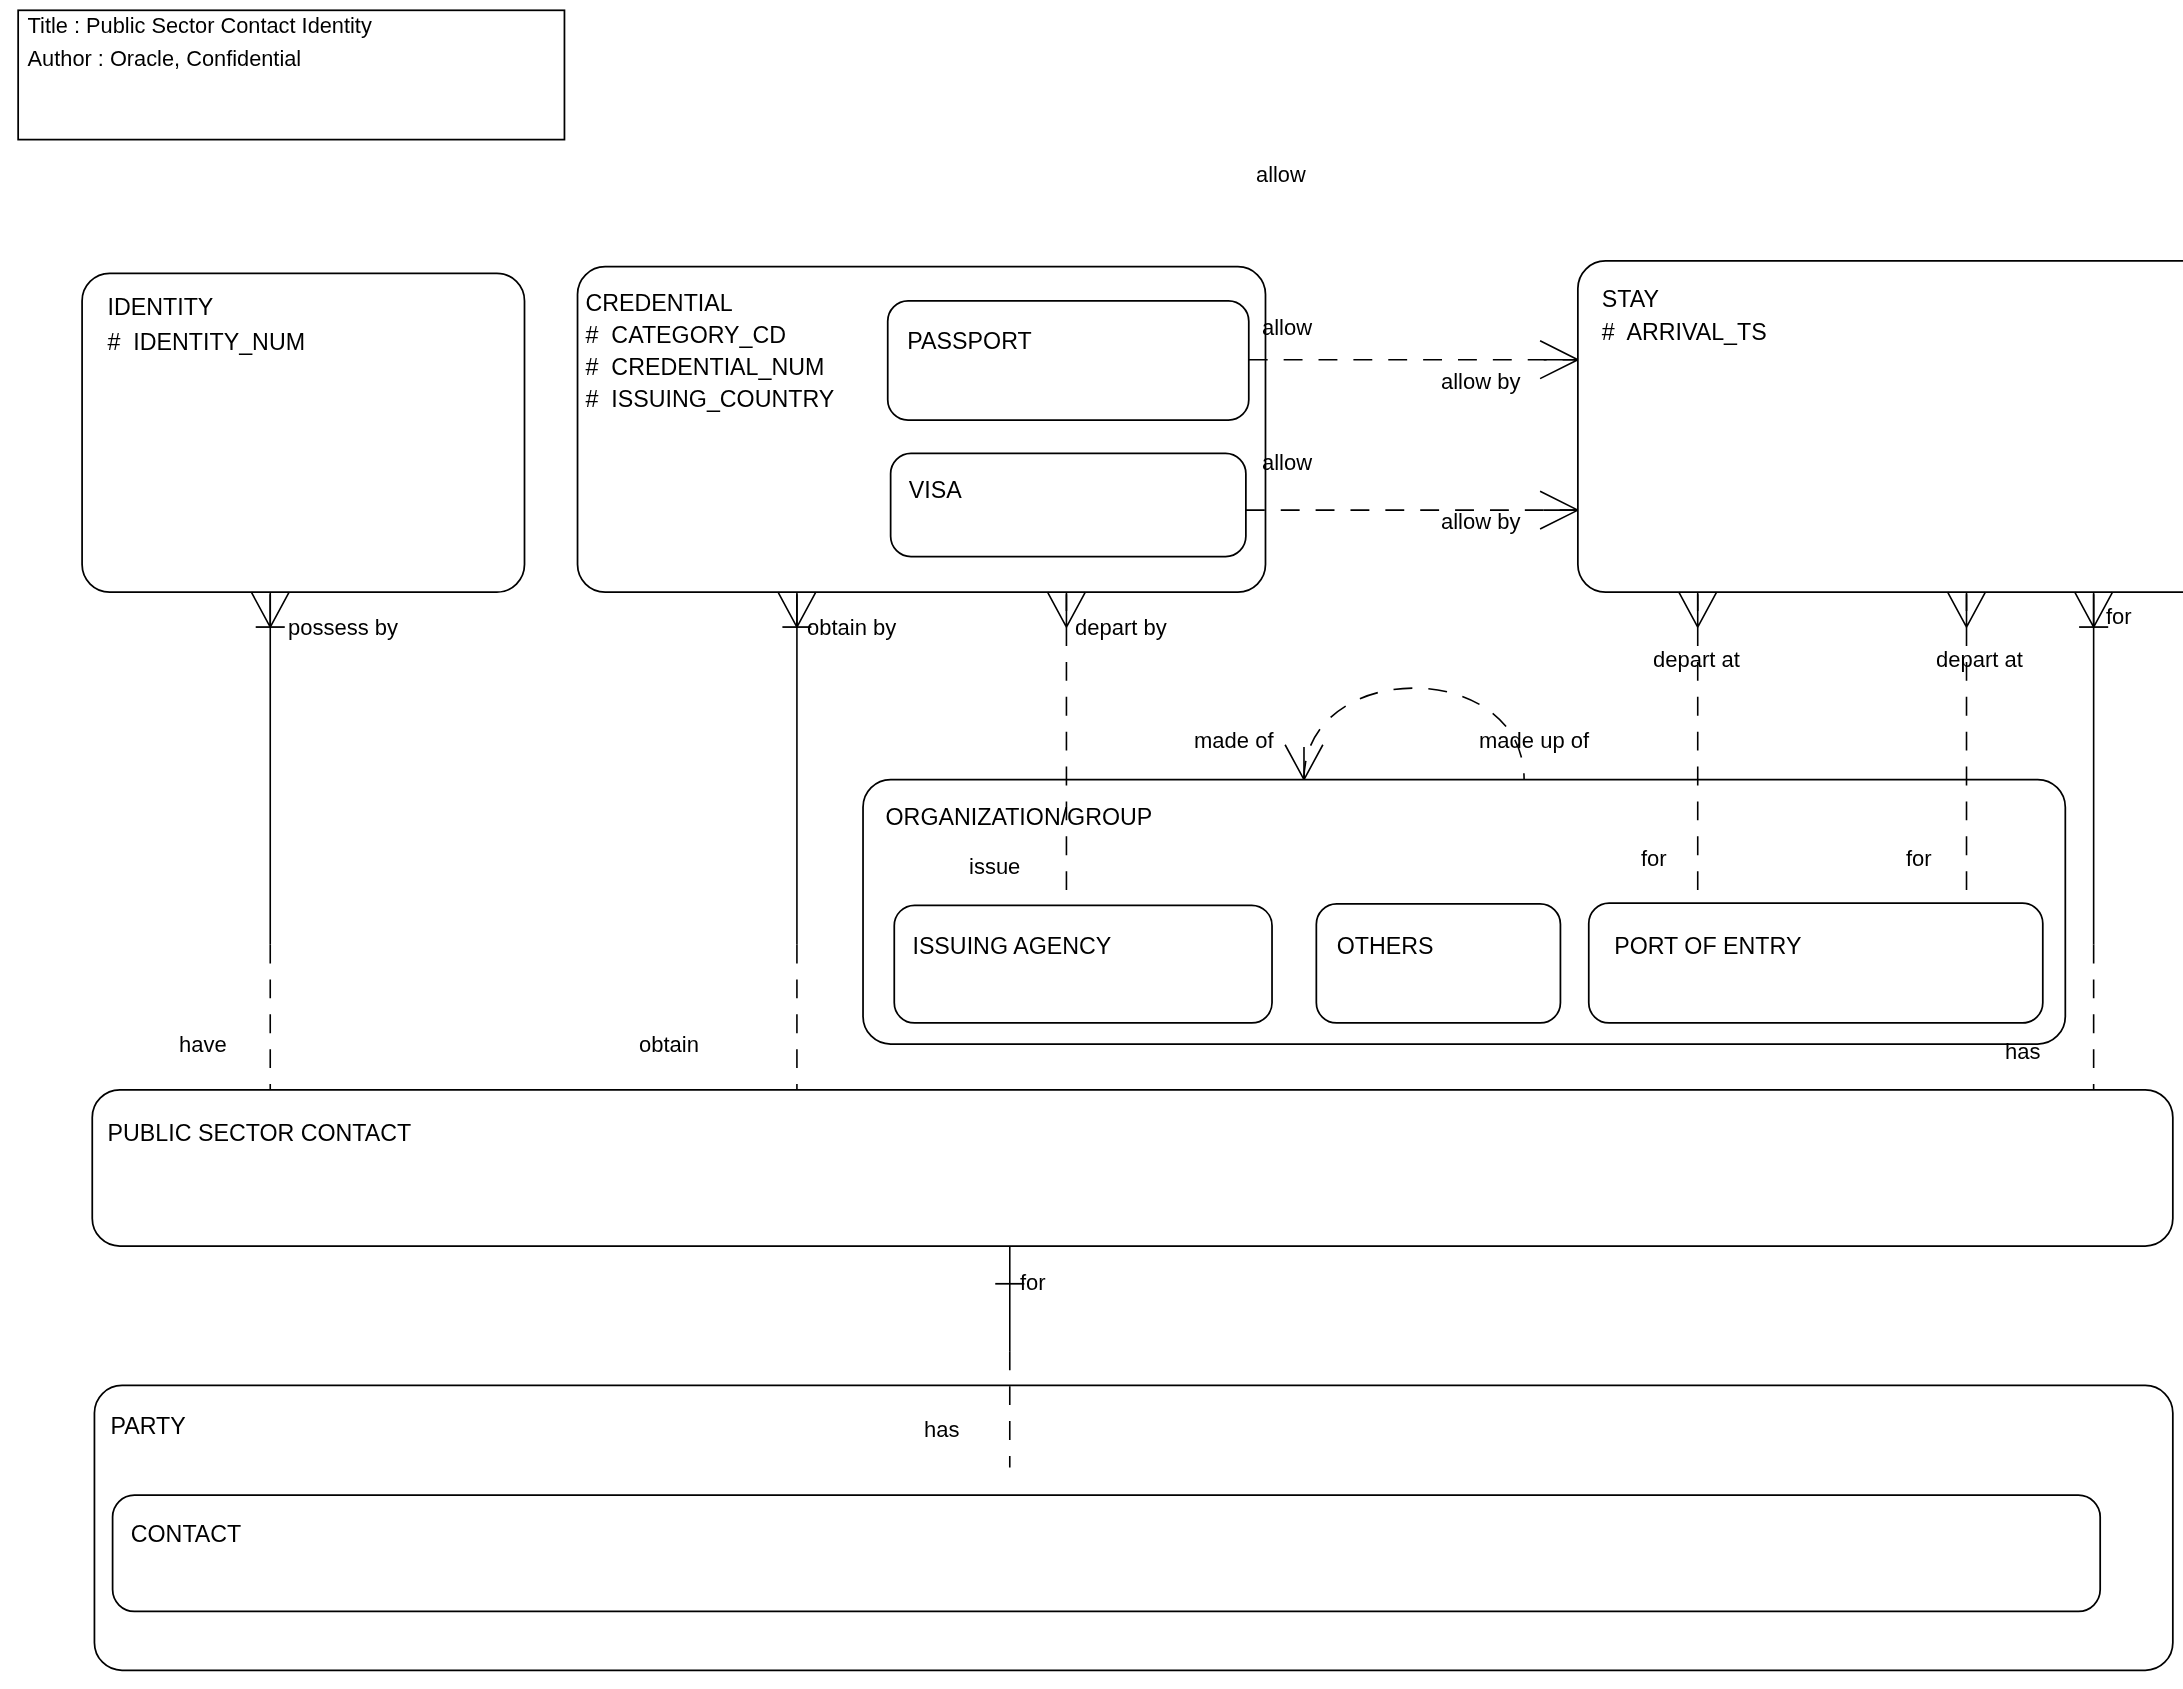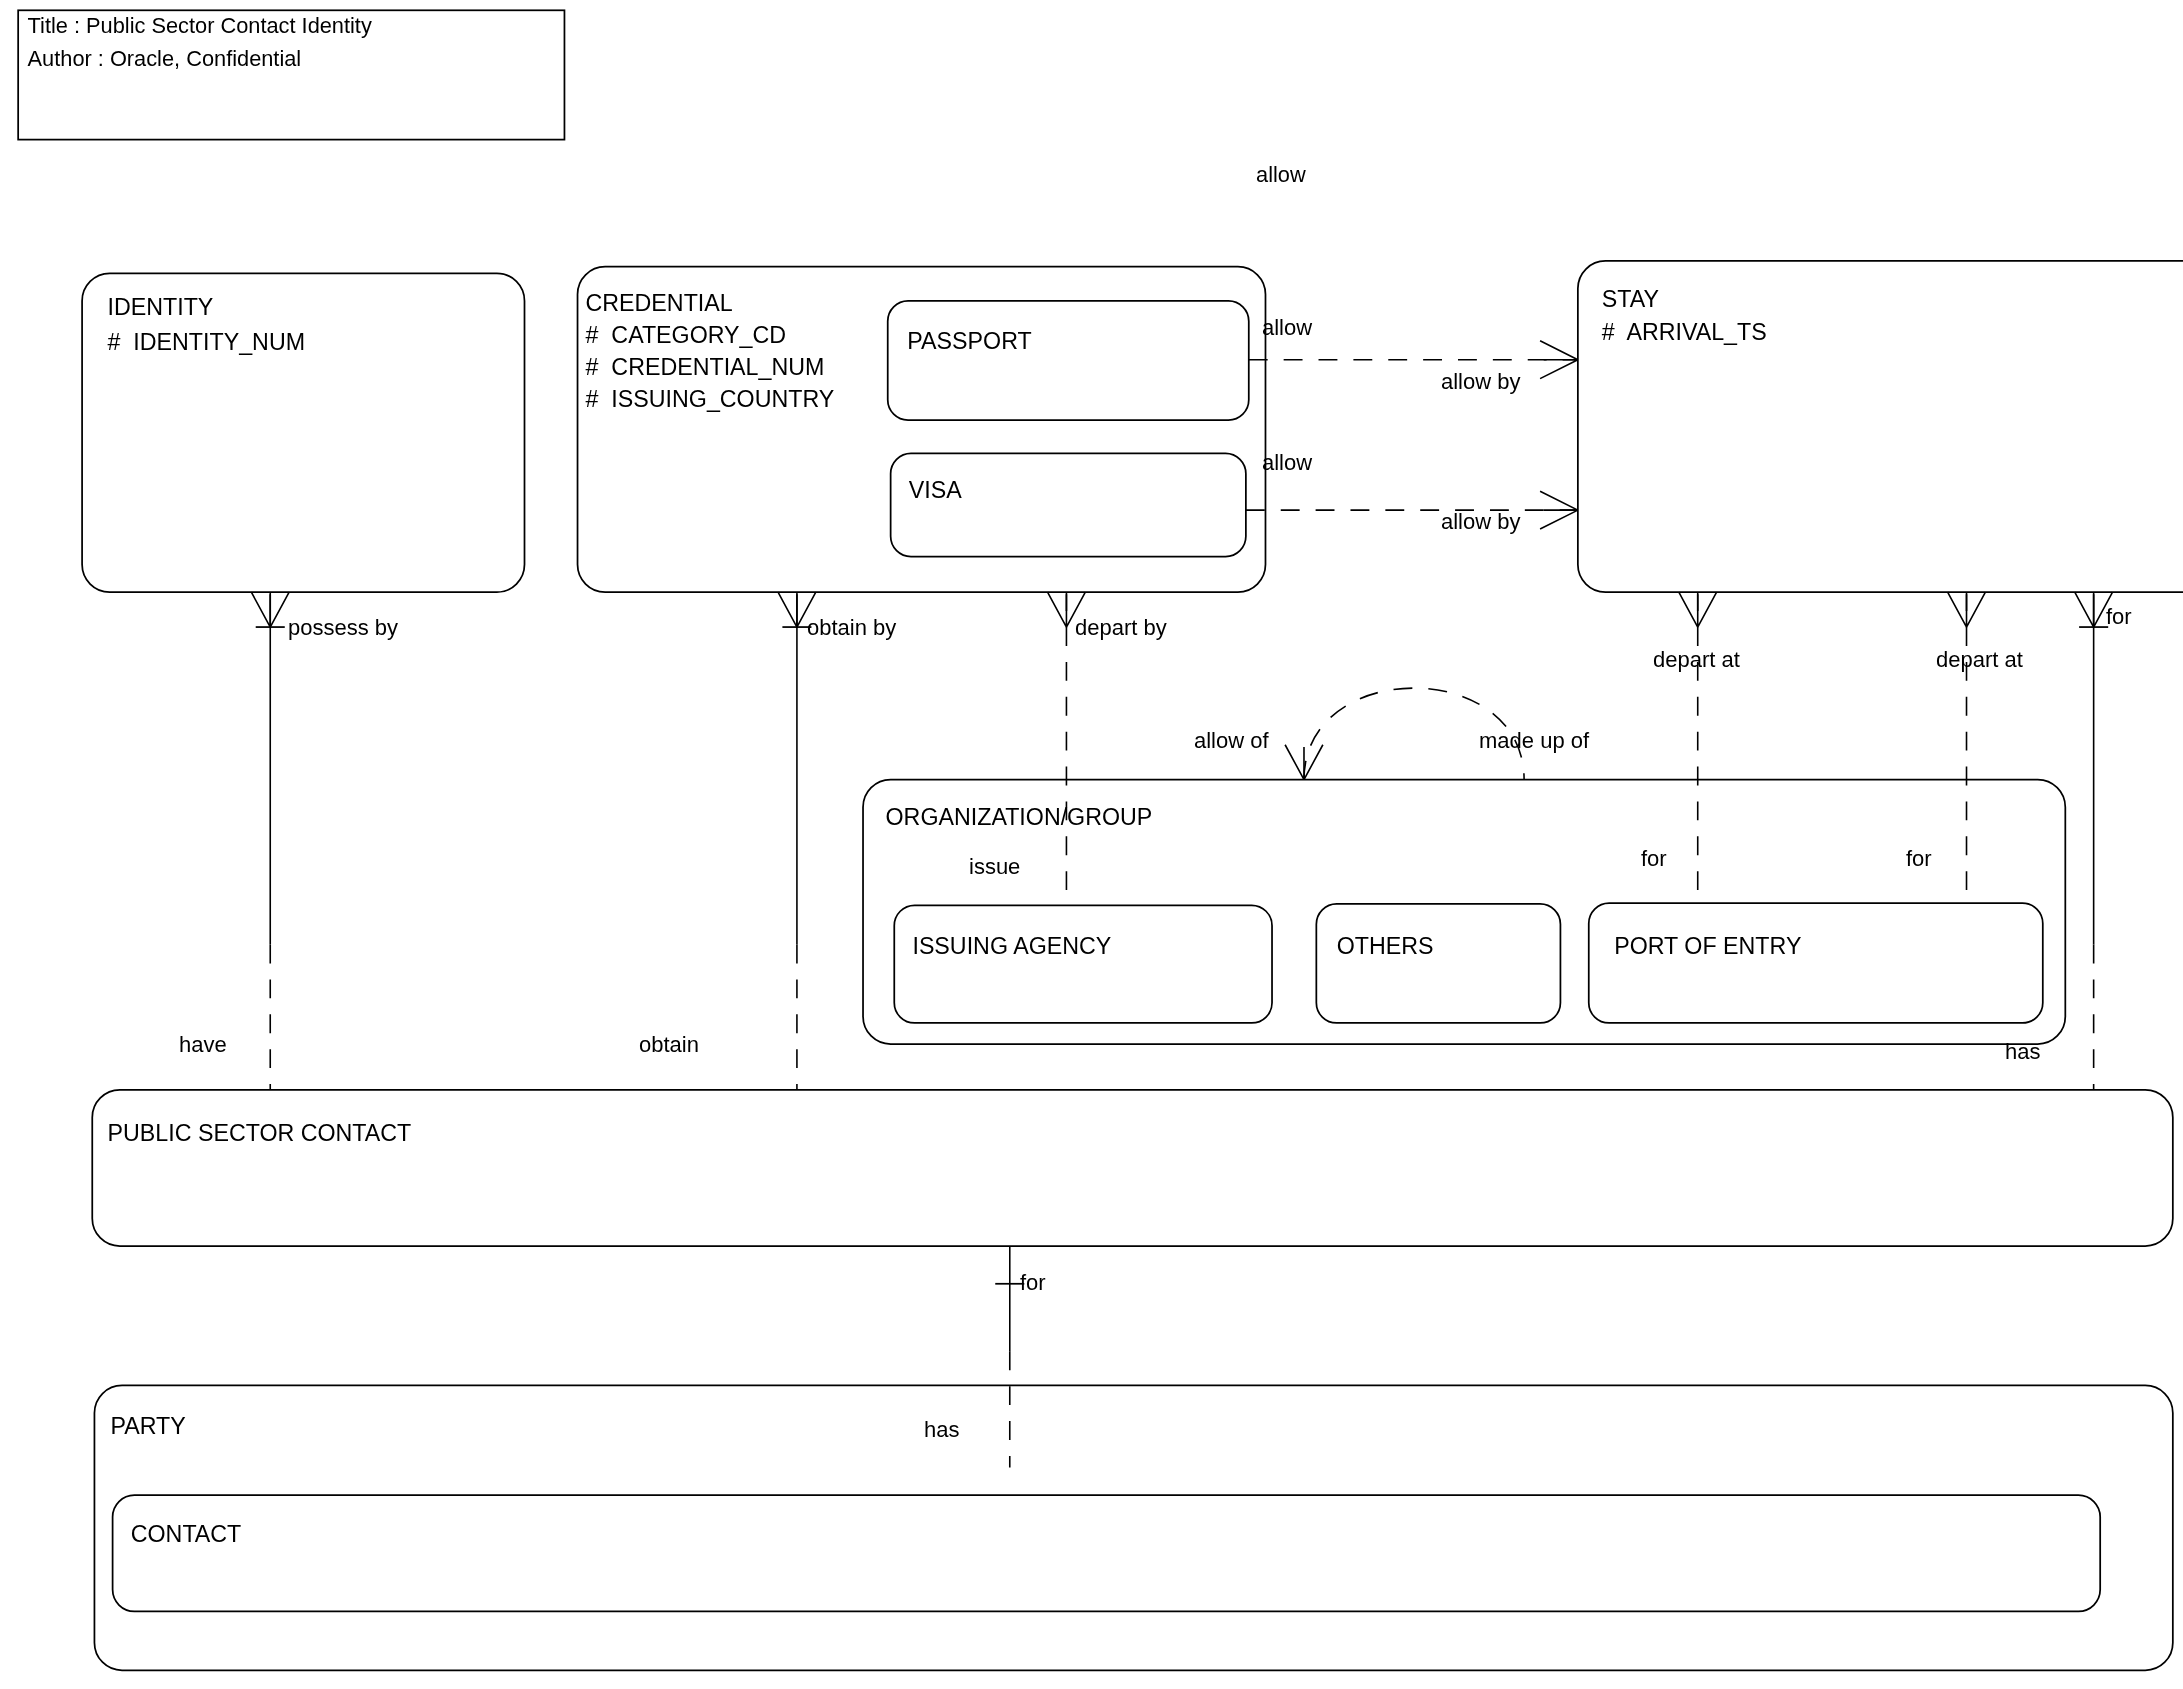--- a/index.html
+++ b/index.html
@@ -177,21 +177,21 @@
   <div class="rl" style="position:absolute;left:179px;top:1032px;font-size:22px;">have</div>
 
   <div class="rl" style="position:absolute;left:807px;top:615px;font-size:22px;">obtain by</div>
 
   <div class="rl" style="position:absolute;left:639px;top:1032px;font-size:22px;">obtain</div>
 
   <div class="rl" style="position:absolute;left:1075px;top:615px;font-size:22px;">depart by</div>
 
   <div class="rl" style="position:absolute;left:959px;top:854px;font-size:22px;margin-left:10px;">issue</div>
 
-  <div class="rl" style="position:absolute;left:1194px;top:728px;font-size:22px;">allow of</div>
+  <div class="rl" style="position:absolute;left:1194px;top:728px;font-size:22px;">made of</div>
 
   <div class="rl" style="position:absolute;left:1479px;top:728px;font-size:22px;">made up of</div>
 
   <div class="rl" style="position:absolute;left:1653px;top:647px;font-size:22px;">depart at</div>
 
   <div class="rl" style="position:absolute;left:1641px;top:846px;font-size:22px;">for</div>
 
   <div class="rl" style="position:absolute;left:1909px;top:647px;font-size:22px;margin-left:27px;">depart at</div>
 
   <div class="rl" style="position:absolute;left:1906px;top:846px;font-size:22px;">for</div>

